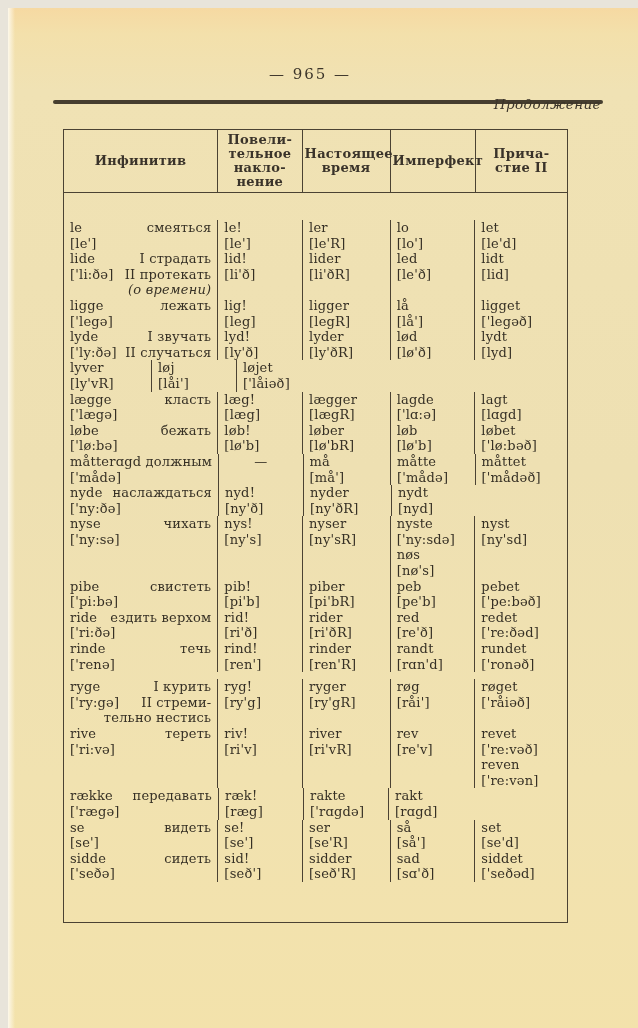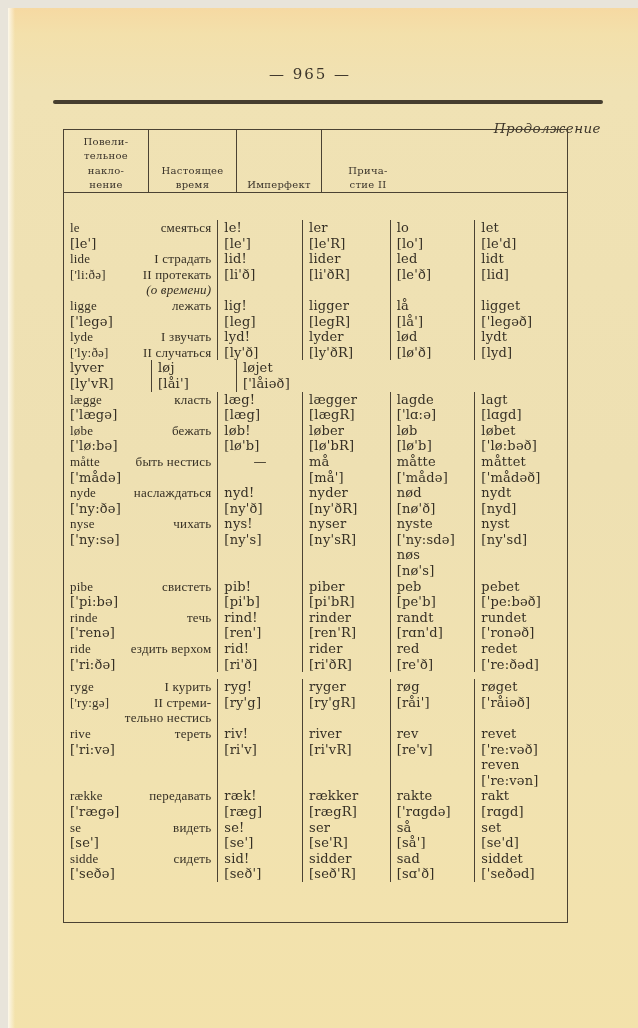--- a/index.html
+++ b/index.html
@@ -19,67 +19,70 @@
   }
   .pagenum {
     position:absolute; top:57px; left:0; width:604px;
     text-align:center; font-size:15px; letter-spacing:2px; color:#3c352a;
   }
   .rule {
     position:absolute; left:45px; top:92px; width:550px; height:4px;
     background:#463e2f; border-radius:2px;
   }
   .cont {
-    position:absolute; top:112px; right:45px;
+    position:absolute; top:88px; right:45px;
     font-style:italic; font-size:13.5px; letter-spacing:0.4px; color:#3c352a;
   }
   .vtable {
     position:absolute; left:55px; top:121px; width:505px; height:794px;
     border:1.7px solid #4b4233;
     display:flex; flex-direction:column;
     box-sizing:border-box;
   }
   .thead {
     display:flex; height:62px; flex:0 0 62px;
     border-bottom:1.6px solid #4b4233;
   }
   .hcell {
-    display:flex; flex-direction:column; justify-content:flex-end;
-    text-align:center; font-size:10px; line-height:14.2px;
+    display:flex; flex-direction:column; justify-content:center;
+    text-align:center; font-size:13px; line-height:14.2px;
     letter-spacing:0.3px; color:#3a332a;
-    box-sizing:border-box; padding:0 2px;
+    box-sizing:border-box; padding:0 2px;font-weight:bold;
   }
   .tbody { flex:1 1 auto; padding-top:27px; overflow:hidden; }
   .trow { display:flex; }
   .trow.gap { margin-top:7px; }
   .tcell { box-sizing:border-box; padding:0 6px; }
   .c0 { width:155px; }
   .c1 { width:85px; }
   .c2 { width:88px; }
   .c3 { width:85px; }
   .c4 { width:92px; }
   .bR { border-right:1.5px solid #4b4233; }
   .ln {
     font-size:13px; line-height:15.6px; letter-spacing:0.2px;
     white-space:nowrap; color:#363025;
   }
-  .ln.split { display:flex; justify-content:space-between;font-family:Liberation Serif, serif; }
+  .ln.split { display:flex; justify-content:space-between; }
   .ln.cen { text-align:center; }
   .it { font-style:italic; }
 </style>
 </head>
 <body>
 
 <div class="page">
   <div class="pagenum">— 965 —</div>
   <div class="rule"></div>
   <div class="cont">Продолжение</div>
 
   <div class="vtable">
     <div class="thead">
+        <div class="hcell c0 bR">
+          <div>Инфинитив</div>
+        </div>
         <div class="hcell c1 bR">
           <div>Повели-</div>
           <div>тельное</div>
           <div>накло-</div>
           <div>нение</div>
         </div>
         <div class="hcell c2 bR">
           <div>Настоящее</div>
           <div>время</div>
         </div>
@@ -263,21 +266,21 @@
           </div>
           <div class="tcell c4">
             <div class="ln">løbet</div>
             <div class="ln">['lø:bəð]</div>
           </div>
         </div>
         <div class="trow">
           <div class="tcell c0 bR">
             <div class="ln split">
               <span>måtte</span>
-              <span>быть нестись</span>
+              <span>rɑgd должным</span>
             </div>
             <div class="ln">['mådə]</div>
           </div>
           <div class="tcell c1 bR">
             <div class="ln cen">—</div>
           </div>
           <div class="tcell c2 bR">
             <div class="ln">må</div>
             <div class="ln">[må']</div>
           </div>
@@ -298,24 +301,20 @@
             </div>
             <div class="ln">['ny:ðə]</div>
           </div>
           <div class="tcell c1 bR">
             <div class="ln">nyd!</div>
             <div class="ln">[ny'ð]</div>
           </div>
           <div class="tcell c2 bR">
             <div class="ln">nyder</div>
             <div class="ln">[ny'ðR]</div>
-          </div>
-          <div class="tcell c3 bR">
-            <div class="ln">nød</div>
-            <div class="ln">[nø'ð]</div>
           </div>
           <div class="tcell c4">
             <div class="ln">nydt</div>
             <div class="ln">[nyd]</div>
           </div>
         </div>
         <div class="trow">
           <div class="tcell c0 bR">
             <div class="ln split">
               <span>nyse</span>
@@ -363,65 +362,65 @@
             <div class="ln">[pe'b]</div>
           </div>
           <div class="tcell c4">
             <div class="ln">pebet</div>
             <div class="ln">['pe:bəð]</div>
           </div>
         </div>
         <div class="trow">
           <div class="tcell c0 bR">
             <div class="ln split">
+              <span>ride</span>
+              <span>ездить верхом</span>
+            </div>
+            <div class="ln">['ri:ðə]</div>
+          </div>
+          <div class="tcell c1 bR">
+            <div class="ln">rid!</div>
+            <div class="ln">[ri'ð]</div>
+          </div>
+          <div class="tcell c2 bR">
+            <div class="ln">rider</div>
+            <div class="ln">[ri'ðR]</div>
+          </div>
+          <div class="tcell c3 bR">
+            <div class="ln">red</div>
+            <div class="ln">[re'ð]</div>
+          </div>
+          <div class="tcell c4">
+            <div class="ln">redet</div>
+            <div class="ln">['re:ðəd]</div>
+          </div>
+        </div>
+        <div class="trow">
+          <div class="tcell c0 bR">
+            <div class="ln split">
               <span>rinde</span>
               <span>течь</span>
             </div>
             <div class="ln">['renə]</div>
           </div>
           <div class="tcell c1 bR">
             <div class="ln">rind!</div>
             <div class="ln">[ren']</div>
           </div>
           <div class="tcell c2 bR">
             <div class="ln">rinder</div>
             <div class="ln">[ren'R]</div>
           </div>
           <div class="tcell c3 bR">
             <div class="ln">randt</div>
             <div class="ln">[rɑn'd]</div>
           </div>
           <div class="tcell c4">
             <div class="ln">rundet</div>
             <div class="ln">['ronəð]</div>
-          </div>
-        </div>
-        <div class="trow">
-          <div class="tcell c0 bR">
-            <div class="ln split">
-              <span>ride</span>
-              <span>ездить верхом</span>
-            </div>
-            <div class="ln">['ri:ðə]</div>
-          </div>
-          <div class="tcell c1 bR">
-            <div class="ln">rid!</div>
-            <div class="ln">[ri'ð]</div>
-          </div>
-          <div class="tcell c2 bR">
-            <div class="ln">rider</div>
-            <div class="ln">[ri'ðR]</div>
-          </div>
-          <div class="tcell c3 bR">
-            <div class="ln">red</div>
-            <div class="ln">[re'ð]</div>
-          </div>
-          <div class="tcell c4">
-            <div class="ln">redet</div>
-            <div class="ln">['re:ðəd]</div>
           </div>
         </div>
         <div class="trow gap">
           <div class="tcell c0 bR">
             <div class="ln split">
               <span>ryge</span>
               <span>I курить</span>
             </div>
             <div class="ln split">
               <span>['ry:gə]</span>
@@ -480,24 +479,20 @@
           <div class="tcell c0 bR">
             <div class="ln split">
               <span>række</span>
               <span>передавать</span>
             </div>
             <div class="ln">['rægə]</div>
           </div>
           <div class="tcell c1 bR">
             <div class="ln">ræk!</div>
             <div class="ln">[ræg]</div>
-          </div>
-          <div class="tcell c2 bR">
-            <div class="ln">rækker</div>
-            <div class="ln">[rægR]</div>
           </div>
           <div class="tcell c3 bR">
             <div class="ln">rakte</div>
             <div class="ln">['rɑgdə]</div>
           </div>
           <div class="tcell c4">
             <div class="ln">rakt</div>
             <div class="ln">[rɑgd]</div>
           </div>
         </div>

